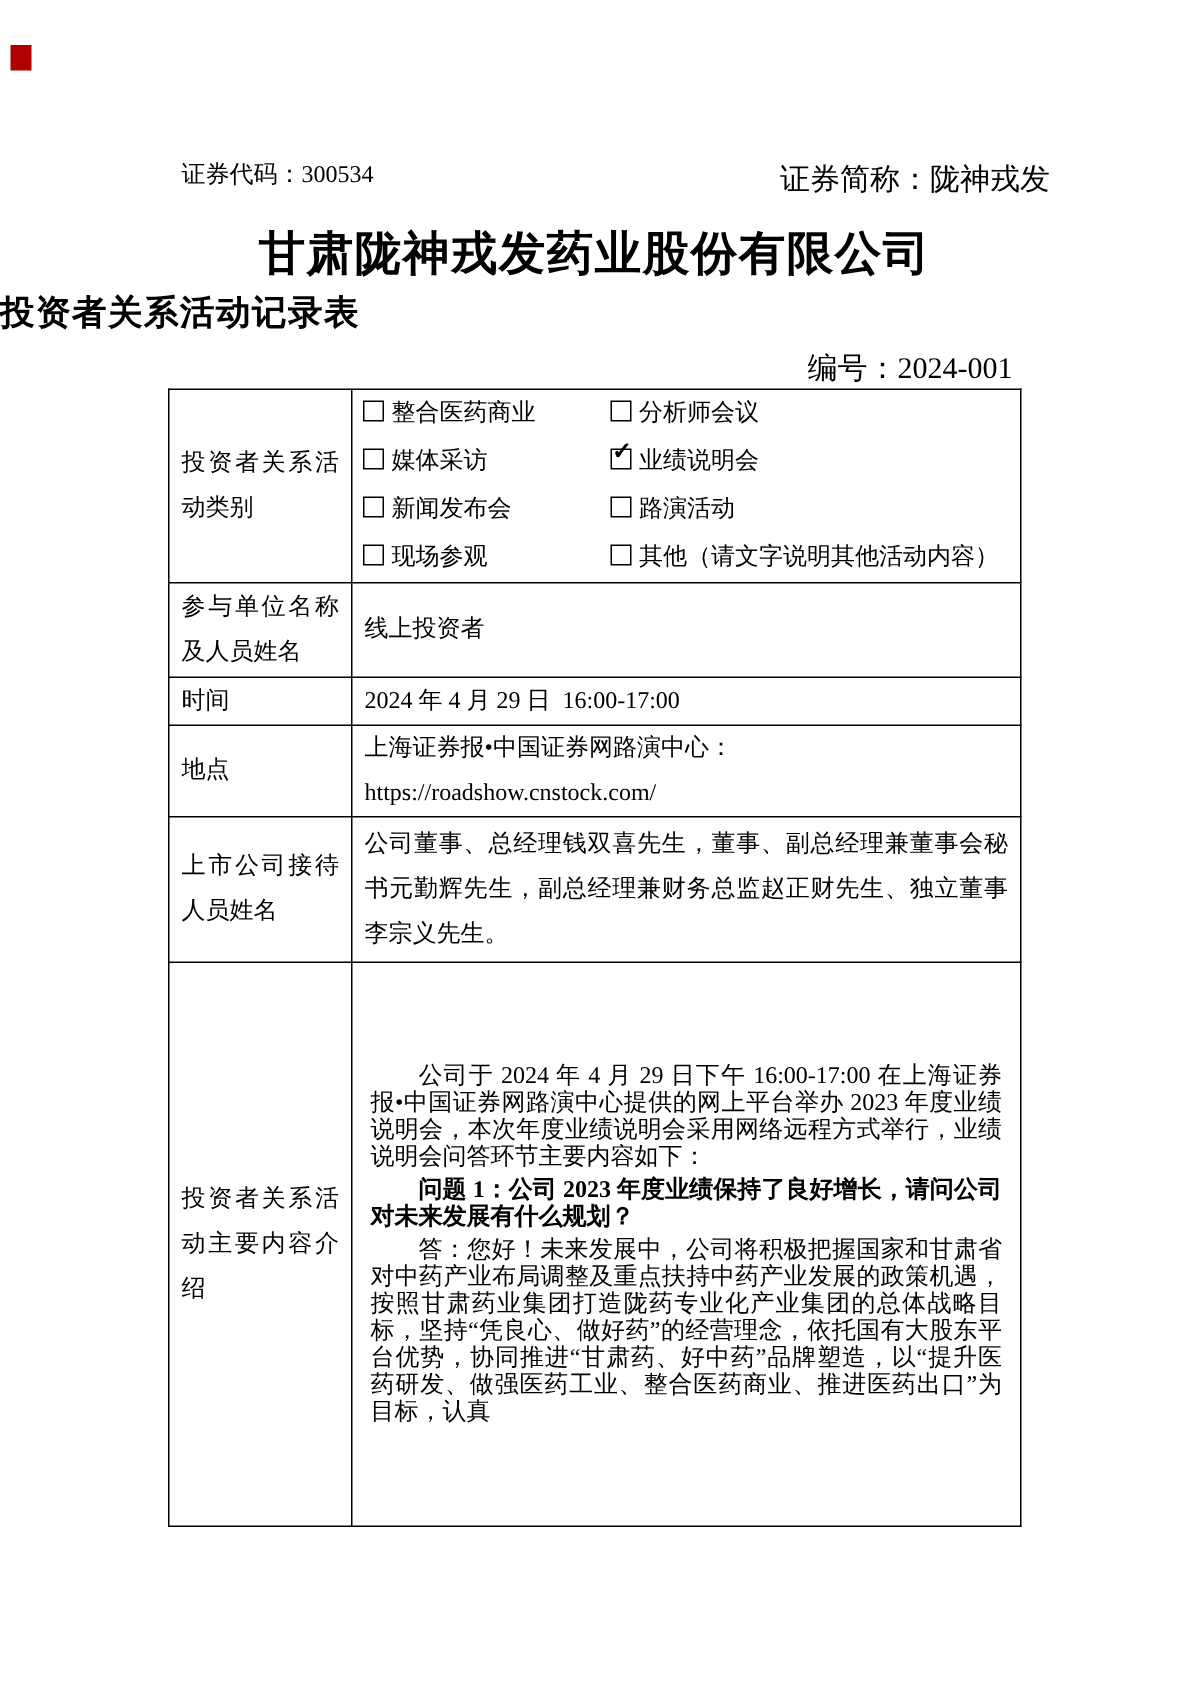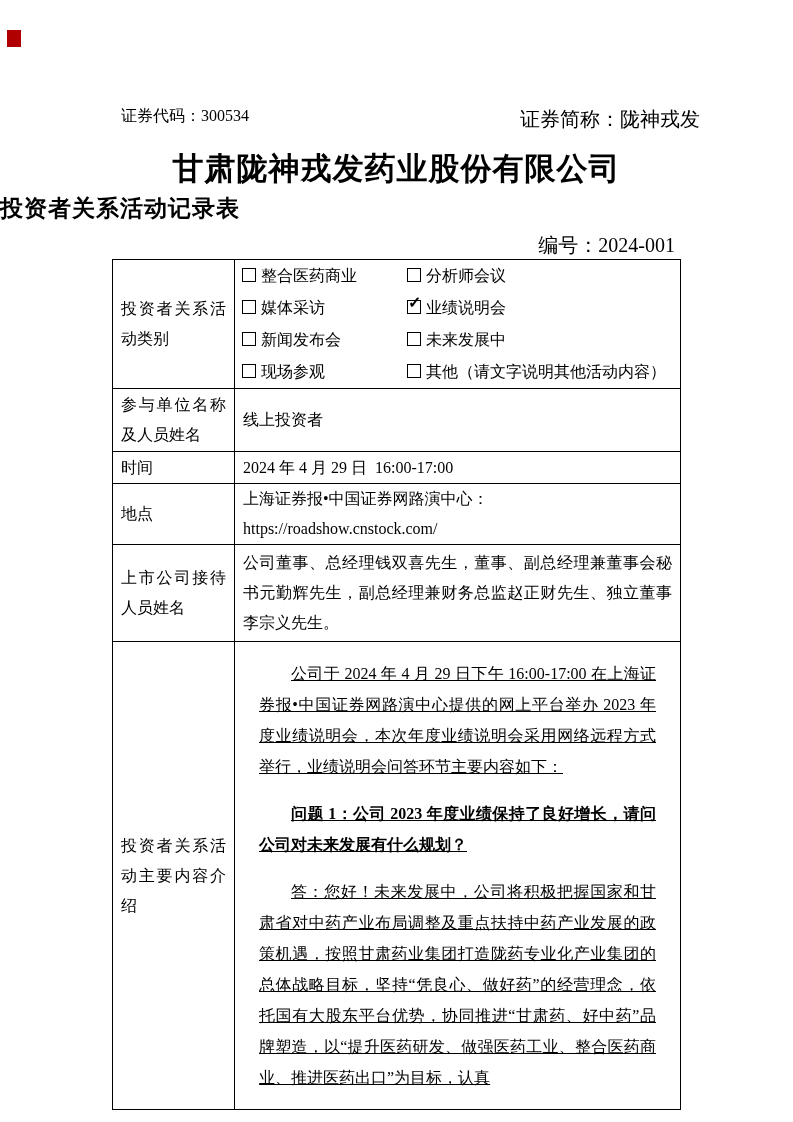--- a/index.html
+++ b/index.html
@@ -52,25 +52,24 @@
     display:block;position:absolute;top:-6px;left:0px;
     font-size:16px;font-weight:bold;line-height:16px;
   }
 
   td.val .two-line{line-height:30px;}
   .pre{white-space:pre-wrap;}
 
   
   td.content{vertical-align:top;padding-top:3px;}
   td.content p{
-    margin:16px;
-    line-height:31px;
+    margin:4px;
+    line-height:18px;
     text-align:justify;
     text-indent:32px;
-    text-decoration:underline;
   }
   td.content p.q{font-weight:bold;}
 
   td.hosts{text-align:justify;line-height:30px;}
 </style>
 </head>
 <body>
 
 <div class="page">
 
@@ -97,21 +96,21 @@
         <div class="cb-line">
           <span class="cb-item c1"><span class="cb-box"></span><span>整合医药商业</span></span>
           <span class="cb-item"><span class="cb-box"></span><span>分析师会议</span></span>
         </div>
         <div class="cb-line">
           <span class="cb-item c1"><span class="cb-box"></span><span>媒体采访</span></span>
           <span class="cb-item checked"><span class="cb-box"><span class="tick">✓</span></span><span>业绩说明会</span></span>
         </div>
         <div class="cb-line">
           <span class="cb-item c1"><span class="cb-box"></span><span>新闻发布会</span></span>
-          <span class="cb-item"><span class="cb-box"></span><span>未来发展中</span></span>
+          <span class="cb-item"><span class="cb-box"></span><span>路演活动</span></span>
         </div>
         <div class="cb-line">
           <span class="cb-item c1"><span class="cb-box"></span><span>现场参观</span></span>
           <span class="cb-item"><span class="cb-box"></span><span>其他（请文字说明其他活动内容）</span></span>
         </div>
       </td>
     </tr>
 
     <tr style="height:63px">
       <td class="lbl">参与单位名称及人员姓名</td>

